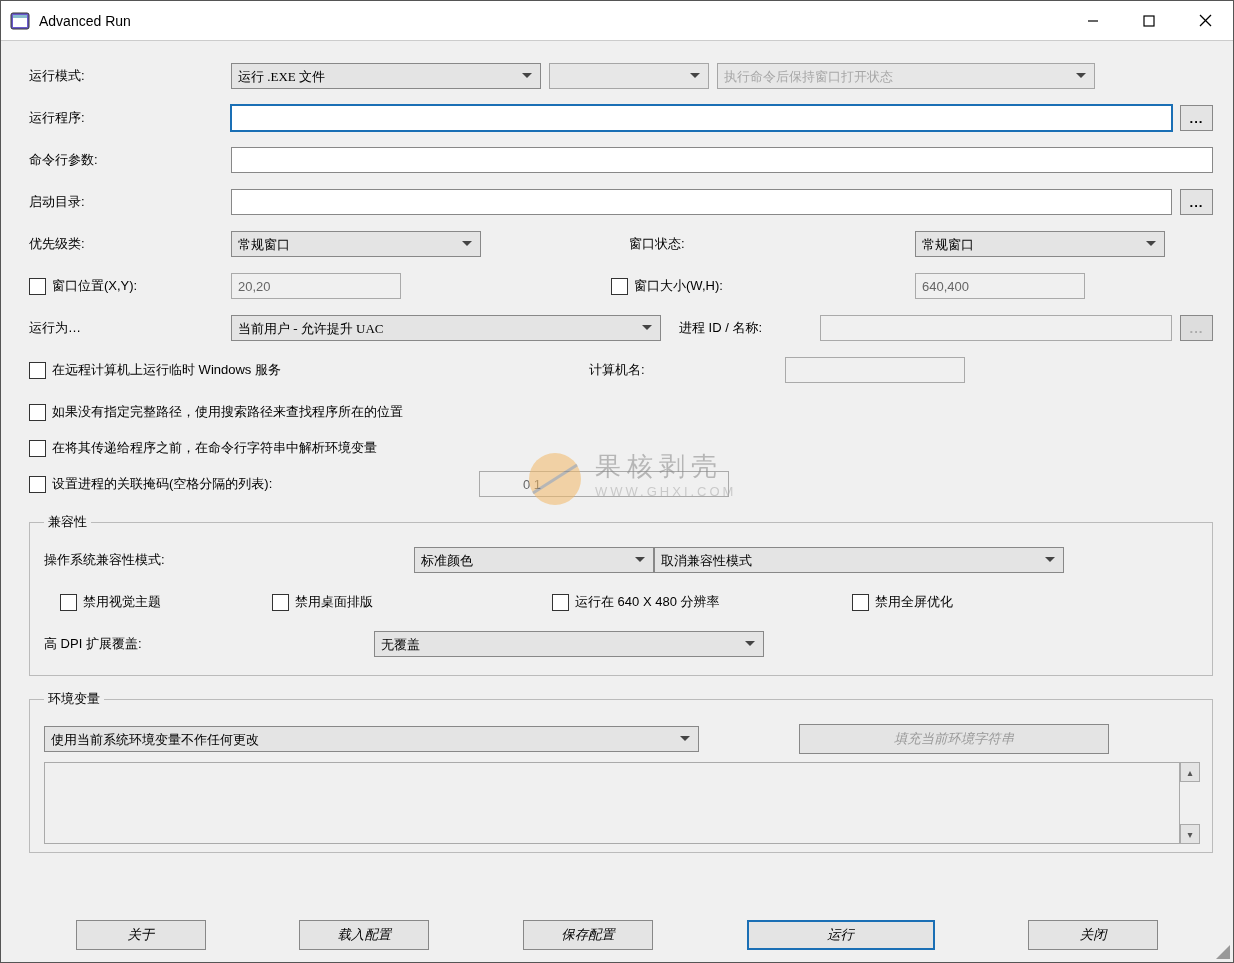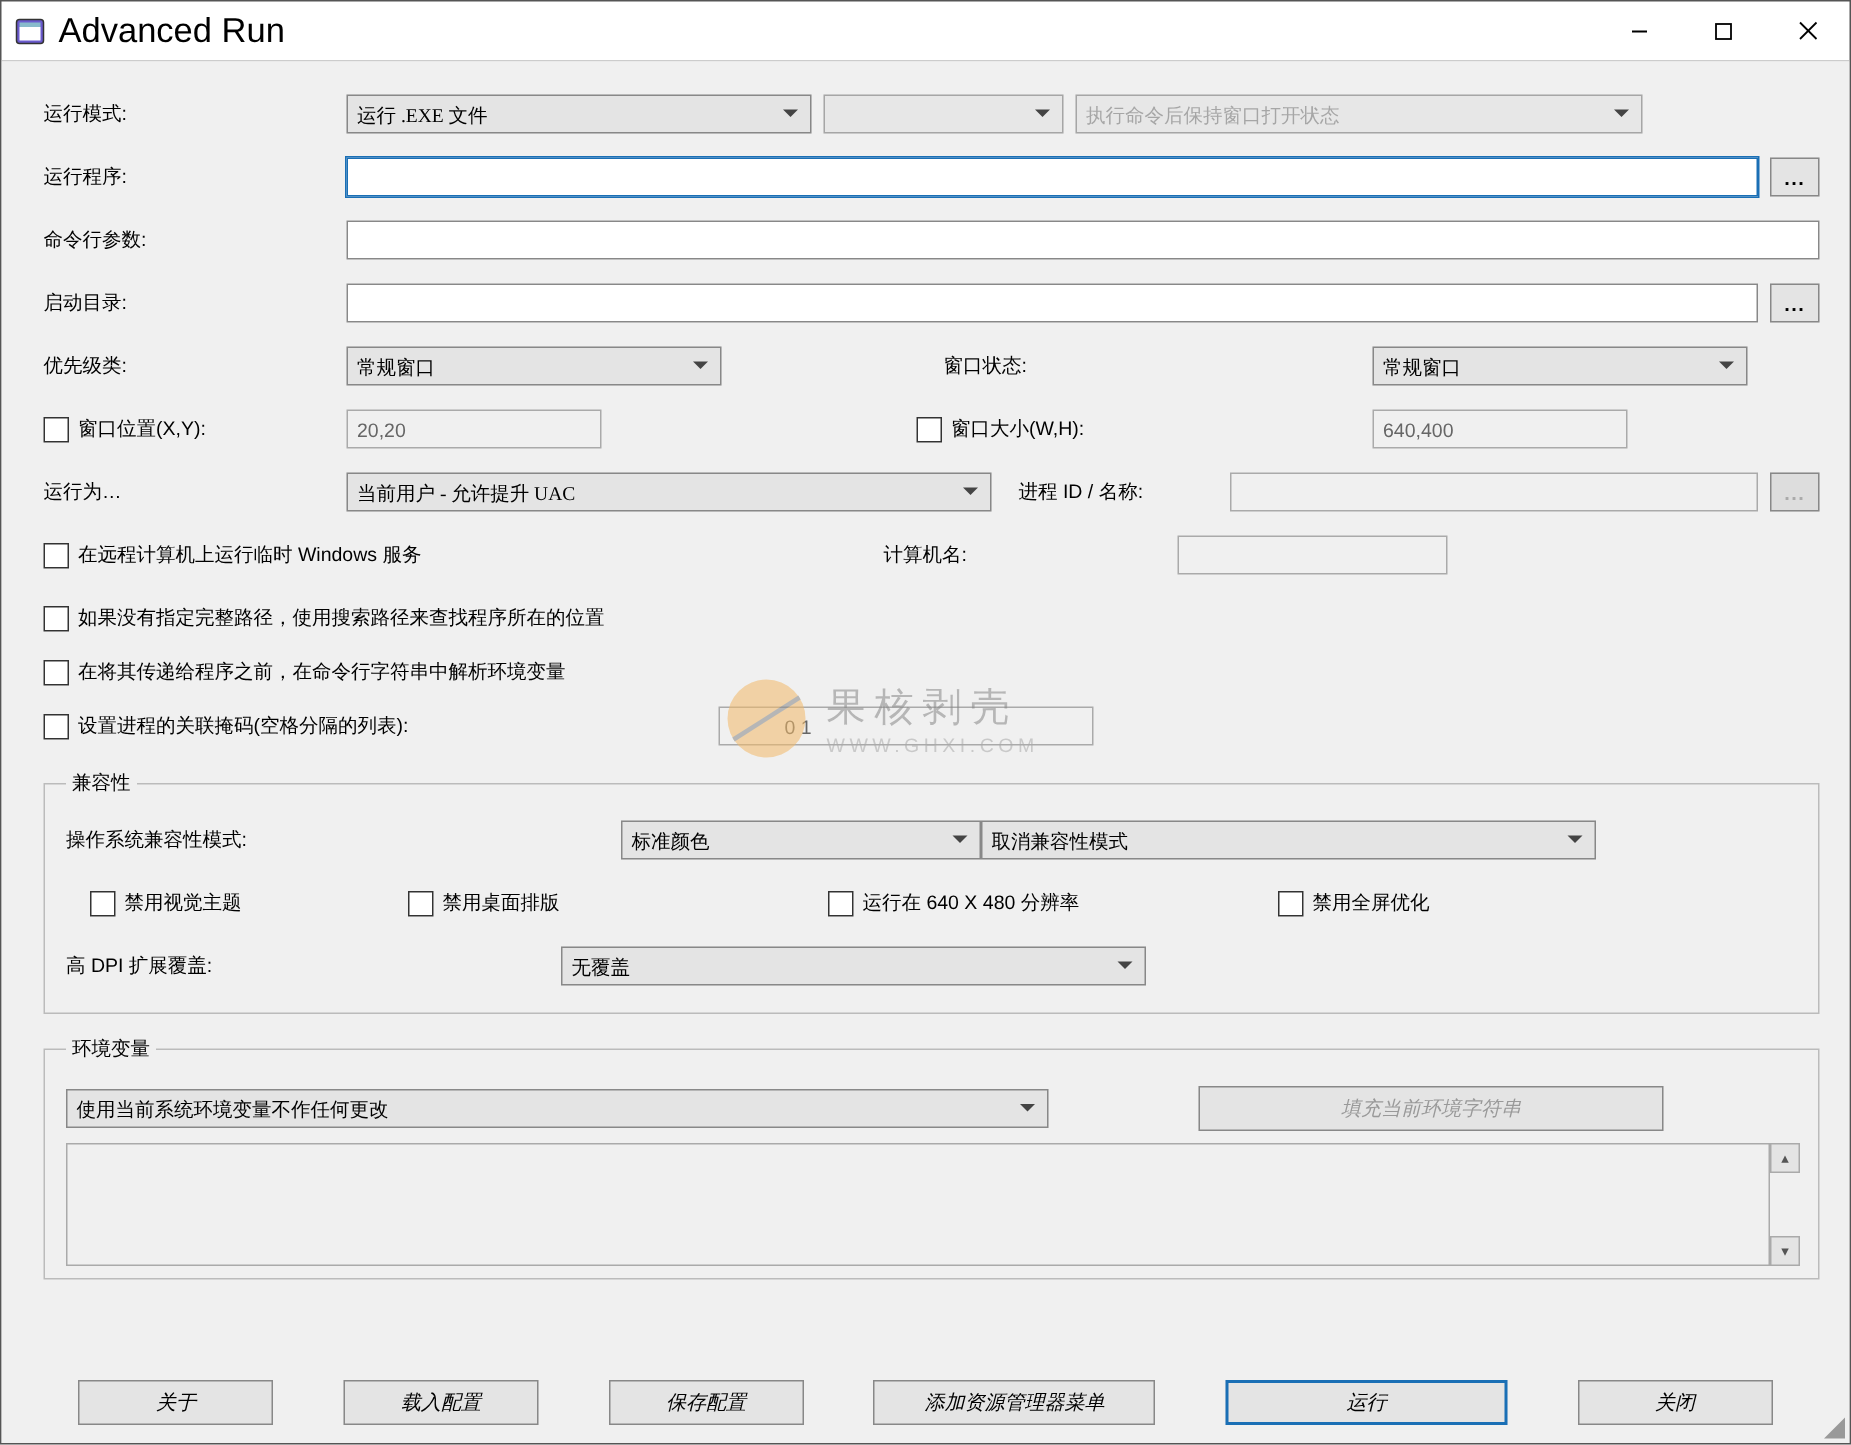--- a/index.html
+++ b/index.html
@@ -19,21 +19,21 @@
   display: flex;
   align-items: center;
   padding-left: 8px;
   border-bottom: 1px solid #ccc;
 }
 .titlebar .icon {
   width: 22px; height: 22px;
   margin-right: 8px;
   display: inline-block;
 }
-.titlebar .title { font-size: 23px; }
+.titlebar .title { font-size: 14px; }
 .winbtns { margin-left: auto; display: flex; }
 .winbtn {
   width: 56px; height: 40px;
   display: flex; align-items: center; justify-content: center;
   font-size: 15px;
 }
 .content {
   padding: 22px 20px 0 28px;
   background: #f0f0f0;
   height: calc(100% - 40px);
@@ -263,28 +263,27 @@
         <div class="scrollbtn">▴</div>
         <div class="scrollbtn">▾</div>
       </div>
     </div>
   </fieldset>
 
   <div class="footer">
     <button class="btn">关于</button>
     <button class="btn">载入配置</button>
     <button class="btn">保存配置</button>
-    <button class="btn wide">添加资源管理器菜单</button>
     <button class="btn wide primary">运行</button>
     <button class="btn">关闭</button>
   </div>
 
   <div class="resizer"></div>
 
-  <div style="position:absolute;left:480px;top:408px;opacity:0.55;pointer-events:none;display:flex;align-items:center">
+  <div style="position:absolute;left:524px;top:408px;opacity:0.55;pointer-events:none;display:flex;align-items:flex-start">
     <svg width="60" height="60">
         <circle cx="30" cy="30" r="26" fill="#f2b968"></circle>
         <line x1="8" y1="44" x2="52" y2="16" stroke="#888" stroke-width="3"></line>
       </svg>
     <div style="margin-left:10px">
       <div style="font-size:26px;letter-spacing:6px;color:#888">果核剥壳</div>
       <div style="font-size:13px;letter-spacing:3px;color:#aaa">WWW.GHXI.COM</div>
     </div>
   </div>
 

